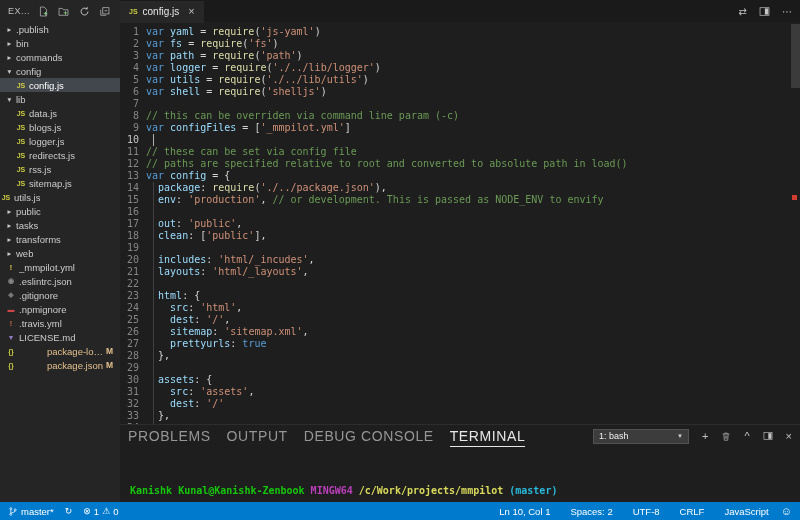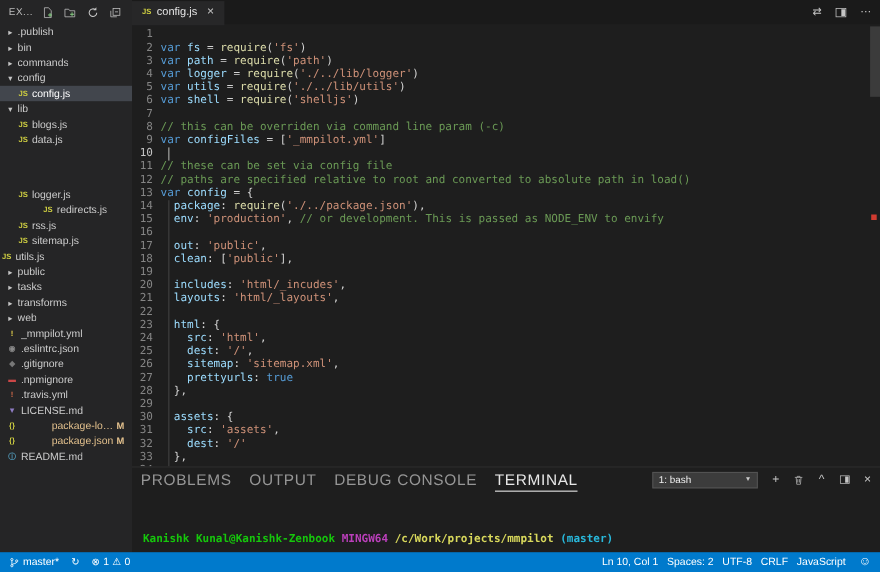--- a/index.html
+++ b/index.html
@@ -130,31 +130,31 @@
         <div class="tree-row selected" style="padding-left: 15px;">
           <span class="tree-icon" style="color: rgb(203, 203, 65);">JS</span>
           <span class="tree-label">config.js</span>
         </div>
         <div class="tree-row" style="padding-left: 5px;">
           <span class="chev">▾</span>
           <span class="tree-label">lib</span>
         </div>
         <div class="tree-row" style="padding-left: 15px;">
           <span class="tree-icon" style="color: rgb(203, 203, 65);">JS</span>
+          <span class="tree-label">data.js</span>
+        </div>
+        <div class="tree-row" style="padding-left: 15px;">
+          <span class="tree-icon" style="color: rgb(203, 203, 65);">JS</span>
           <span class="tree-label">blogs.js</span>
         </div>
         <div class="tree-row" style="padding-left: 15px;">
           <span class="tree-icon" style="color: rgb(203, 203, 65);">JS</span>
-          <span class="tree-label">data.js</span>
-        </div>
-        <div class="tree-row" style="padding-left: 15px; margin-top: 36px;">
-          <span class="tree-icon" style="color: rgb(203, 203, 65);">JS</span>
           <span class="tree-label">logger.js</span>
         </div>
-        <div class="tree-row" style="padding-left: 15px; justify-content: center;">
+        <div class="tree-row" style="padding-left: 15px;">
           <span class="tree-icon" style="color: rgb(203, 203, 65);">JS</span>
           <span class="tree-label">redirects.js</span>
         </div>
         <div class="tree-row" style="padding-left: 15px;">
           <span class="tree-icon" style="color: rgb(203, 203, 65);">JS</span>
           <span class="tree-label">rss.js</span>
         </div>
         <div class="tree-row" style="padding-left: 15px;">
           <span class="tree-icon" style="color: rgb(203, 203, 65);">JS</span>
           <span class="tree-label">sitemap.js</span>
@@ -205,24 +205,20 @@
         </div>
         <div class="tree-row modified" style="padding-left: 5px;">
           <span class="tree-icon" style="color: rgb(203, 203, 65);">{}</span>
           <span class="tree-label">package-lock.json</span>
           <span class="tree-badge">M</span>
         </div>
         <div class="tree-row modified" style="padding-left: 5px;">
           <span class="tree-icon" style="color: rgb(203, 203, 65);">{}</span>
           <span class="tree-label">package.json</span>
           <span class="tree-badge">M</span>
-        </div>
-        <div class="tree-row" style="padding-left: 5px;">
-          <span class="tree-icon" style="color: rgb(81, 154, 186);">ⓘ</span>
-          <span class="tree-label">README.md</span>
         </div>
       </div>
   </div>
 
   <div id="tabbar">
     <div id="tab-active">
       <span class="js-glyph">JS</span>
       <span id="tab-label">config.js</span>
       <span id="tab-close">×</span>
     </div>
@@ -233,21 +229,21 @@
             <rect x="1.5" y="2.5" width="13" height="11" fill="none" stroke="#C5C5C5"></rect>
             <rect x="8.5" y="3.5" width="5" height="9" fill="#C5C5C5"></rect>
           </svg>
       </span>
       <span class="ed-action">⋯</span>
     </div>
   </div>
 
   <div id="editor">
     <div id="code-lines">
-        <div class="code-line"><span class="ln">1</span></div>
+        <div class="code-line"><span class="ln">1</span><span class="code-text"><span class="tok-kw">var </span><span class="tok-id">yaml</span><span class="tok-pun"> = </span><span class="tok-fn">require</span><span class="tok-pun">(</span><span class="tok-str">'js-yaml'</span><span class="tok-pun">)</span></span></div>
         <div class="code-line"><span class="ln">2</span><span class="code-text"><span class="tok-kw">var </span><span class="tok-id">fs</span><span class="tok-pun"> = </span><span class="tok-fn">require</span><span class="tok-pun">(</span><span class="tok-str">'fs'</span><span class="tok-pun">)</span></span></div>
         <div class="code-line"><span class="ln">3</span><span class="code-text"><span class="tok-kw">var </span><span class="tok-id">path</span><span class="tok-pun"> = </span><span class="tok-fn">require</span><span class="tok-pun">(</span><span class="tok-str">'path'</span><span class="tok-pun">)</span></span></div>
         <div class="code-line"><span class="ln">4</span><span class="code-text"><span class="tok-kw">var </span><span class="tok-id">logger</span><span class="tok-pun"> = </span><span class="tok-fn">require</span><span class="tok-pun">(</span><span class="tok-str">'./../lib/logger'</span><span class="tok-pun">)</span></span></div>
         <div class="code-line"><span class="ln">5</span><span class="code-text"><span class="tok-kw">var </span><span class="tok-id">utils</span><span class="tok-pun"> = </span><span class="tok-fn">require</span><span class="tok-pun">(</span><span class="tok-str">'./../lib/utils'</span><span class="tok-pun">)</span></span></div>
         <div class="code-line"><span class="ln">6</span><span class="code-text"><span class="tok-kw">var </span><span class="tok-id">shell</span><span class="tok-pun"> = </span><span class="tok-fn">require</span><span class="tok-pun">(</span><span class="tok-str">'shelljs'</span><span class="tok-pun">)</span></span></div>
         <div class="code-line"><span class="ln">7</span><span class="code-text"></span></div>
         <div class="code-line"><span class="ln">8</span><span class="code-text"><span class="tok-com">// this can be overriden via command line param (-c)</span></span></div>
         <div class="code-line"><span class="ln">9</span><span class="code-text"><span class="tok-kw">var </span><span class="tok-id">configFiles</span><span class="tok-pun"> = [</span><span class="tok-str">'_mmpilot.yml'</span><span class="tok-pun">]</span></span></div>
         <div class="code-line"><span class="ln active">10</span><span class="code-text"></span></div>
         <div class="code-line"><span class="ln">11</span><span class="code-text"><span class="tok-com">// these can be set via config file</span></span></div>
@@ -331,21 +327,21 @@
         <span class="st-ico">↻</span>
       </span>
       <span class="st-item">
         <span class="st-ico">⊗</span>
         <span>1</span>
         <span class="st-ico">⚠</span>
         <span>0</span>
       </span>
     </div>
     <div id="status-right">
-      <span id="status-right-items" style="display:flex;gap:8px">
+      <span id="status-right-items" style="display:flex;gap:20px">
           <span class="st-item">Ln 10, Col 1</span>
           <span class="st-item">Spaces: 2</span>
           <span class="st-item">UTF-8</span>
           <span class="st-item">CRLF</span>
           <span class="st-item">JavaScript</span>
         </span>
       <span class="st-item" style="font-size:11px">☺</span>
     </div>
   </div>
 

